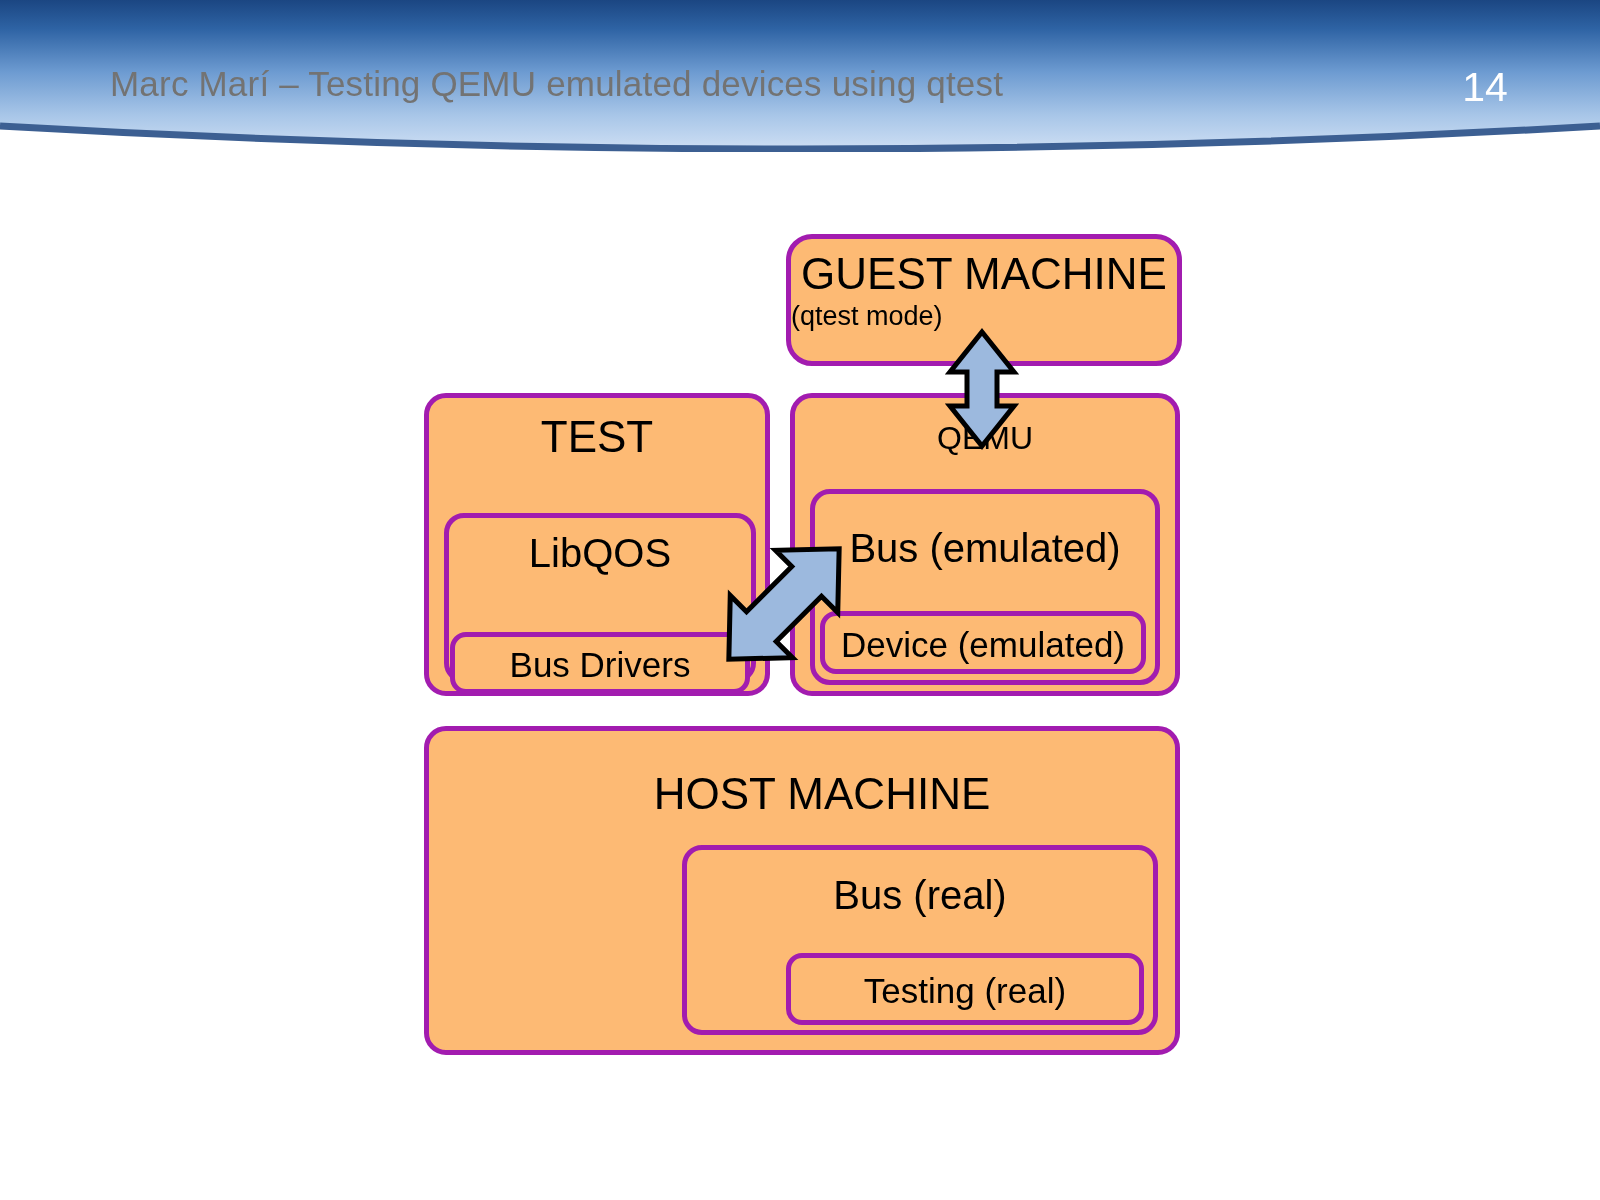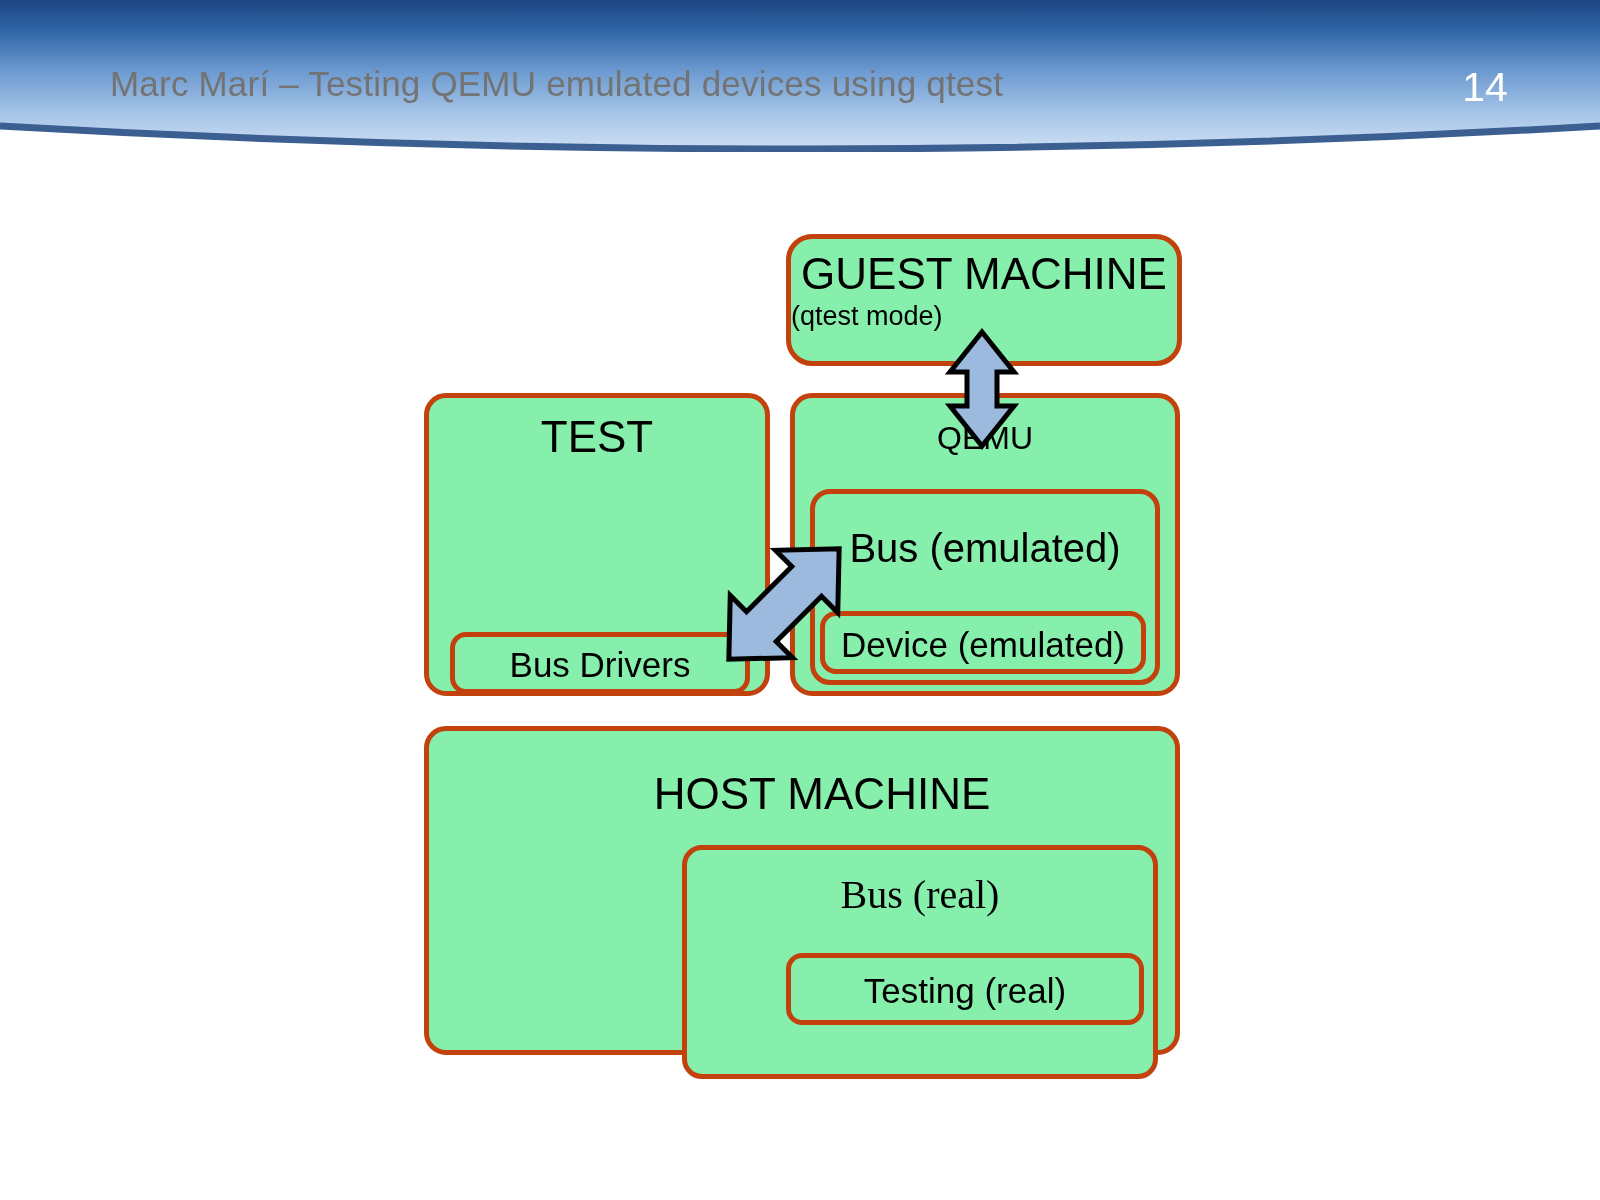--- a/index.html
+++ b/index.html
@@ -56,22 +56,22 @@
     position: absolute;
     left: 0;
     top: 0;
     width: 1600px;
     height: 1200px;
   }
 
   .dbox {
     position: absolute;
     box-sizing: border-box;
-    background: #86efac;
-    border: 5px solid #c2410c;
+    background: #fdba74;
+    border: 5px solid #a21caf;
     border-radius: 22px;
   }
   .dbox > .box-label {
     position: absolute;
     left: 0;
     right: 0;
     text-align: center;
     font-size: 41px;
     line-height: 1.06;
     color: #000000;
@@ -164,24 +164,23 @@
     width: 756px;
     height: 329px;
     z-index: 4;
   }
   #box-host .box-label { top: 40px; font-size: 44px; padding-left: 40px; }
 
   #box-bus-real {
     left: 682px;
     top: 845px;
     width: 476px;
-    height: 234px;
+    height: 190px;
     border-radius: 20px;
     z-index: 5;
-    font-family: Liberation Serif, serif;
   }
   #box-bus-real .box-label { top: 24px; font-size: 40px; }
 
   #box-device-real {
     left: 786px;
     top: 953px;
     width: 358px;
     height: 72px;
     border-radius: 16px;
     z-index: 6;
@@ -229,20 +228,23 @@
 
   <div class="dbox" id="box-guest">
     <div class="box-label">GUEST MACHINE</div>
     <div class="box-sublabel">(qtest mode)</div>
   </div>
 
   <div class="dbox" id="box-test">
     <div class="box-label">TEST</div>
   </div>
 
+  <div class="dbox" id="box-libqos">
+    <div class="box-label">LibQOS</div>
+  </div>
 
   <div class="dbox" id="box-busdrivers">
     <div class="box-label">Bus Drivers</div>
   </div>
 
   <div class="dbox" id="box-qemu">
     <div class="box-label">QEMU</div>
   </div>
 
   <div class="dbox" id="box-bus-emulated">

